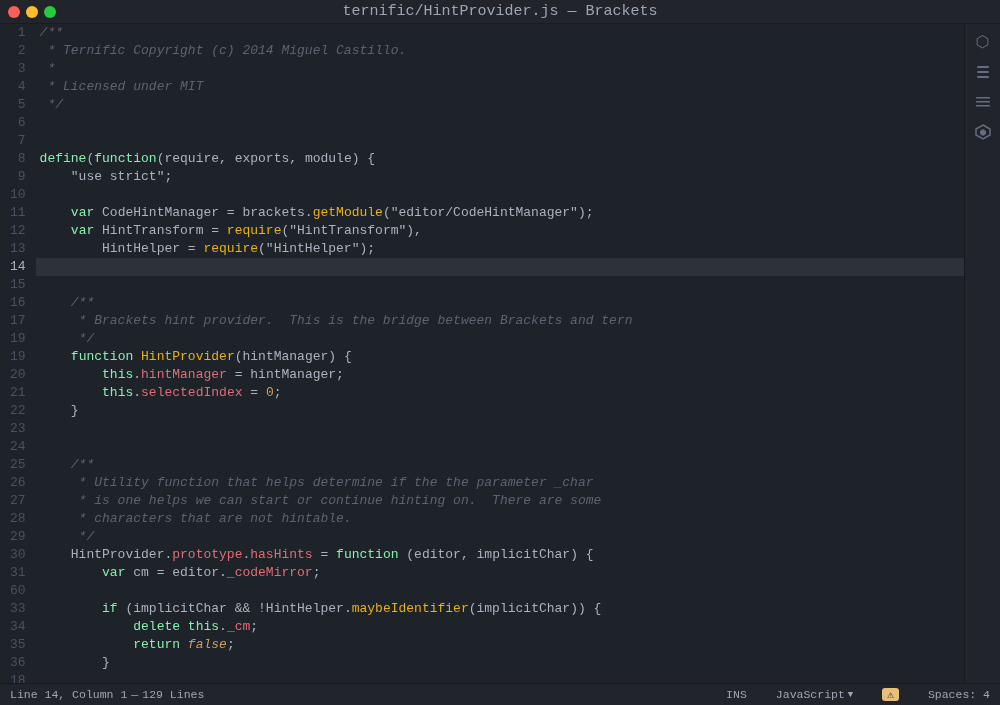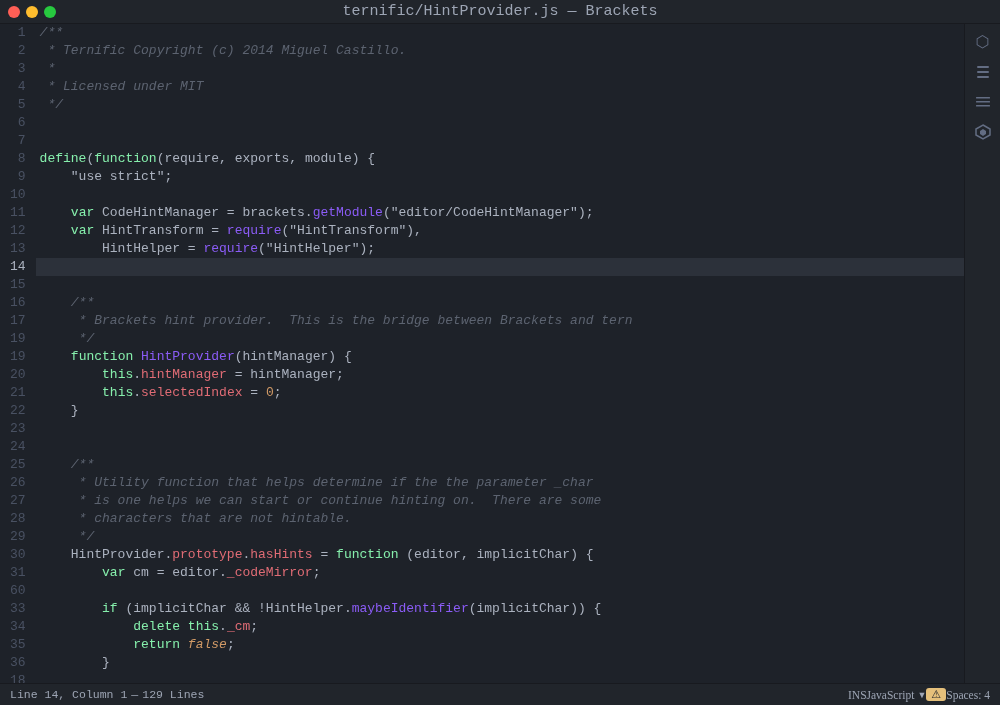--- a/index.html
+++ b/index.html
@@ -119,38 +119,38 @@
     }
     .code-line.active-line {
       background: #2c313a;
     }
 
     
     .c-comment { color: #5c6370; font-style: italic; }
     .c-keyword { color: #86efac; }
     .c-number { color: #d19a66; }
     .c-property { color: #e06c75; margin-top: 8px; }
-    .c-method { color: #8b5cf6; text-align: center; }
+    .c-method { color: #eab308; text-align: center; }
     .c-true { color: #d19a66; font-style: italic; }
 
     
     .status-bar {
       background: #21252b;
       height: 22px;
       display: flex;
       align-items: center;
       padding: 0 10px;
       font-size: 11.5px;
       color: #9da5b4;
       border-top: 1px solid #181a1f;
       flex-shrink: 0;
       justify-content: space-between;
     }
     .status-left { display: flex; align-items: center; gap: 4px; }
-    .status-right { display: flex; align-items: center; gap: 0; font-family: Liberation Serif, serif; }
+    .status-right { display: flex; align-items: center; gap: 29px; }
     .status-warn {
       background: #e5c07b;
       color: #1e2229;
       border-radius: 3px;
       padding: 0 5px;
       font-size: 11px;
       display: flex;
       align-items: center;
       gap: 3px;
     }

